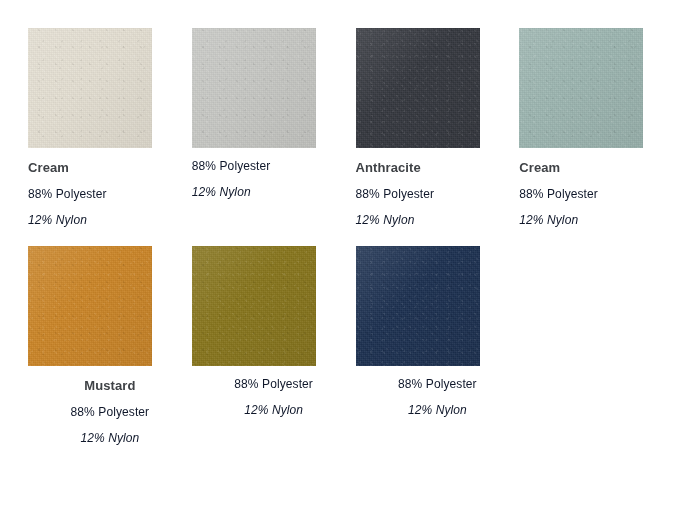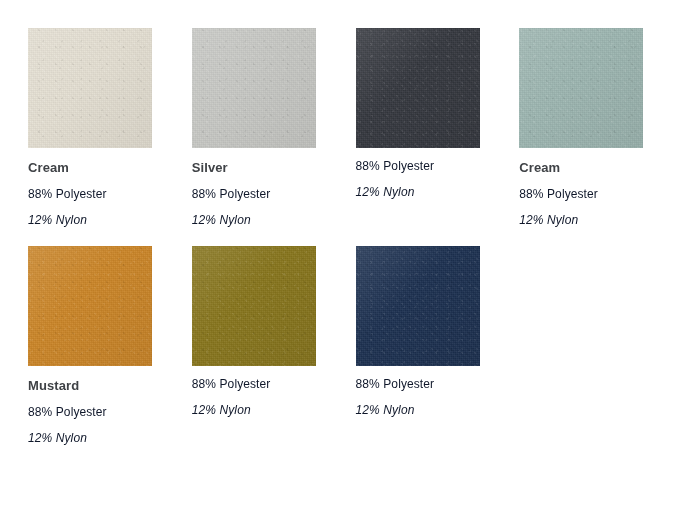--- a/index.html
+++ b/index.html
@@ -27,20 +27,21 @@
   }
 
   .swatch-row {
     display: flex;
     flex-direction: row;
     align-items: flex-start;
   }
 
   .swatch-row.row-2 {
     margin-top: 19px;
+    text-align: center;
   }
 
   .swatch-card {
     width: 170px;
     box-sizing: border-box;
     position: relative;
   }
 
   .swatch-chip {
     width: 124px;
@@ -120,31 +121,31 @@
       <div class="swatch-spec">88% Polyester</div>
       <div class="swatch-spec second">12% Nylon</div>
     </div>
 
     <div class="swatch-card">
       <div class="swatch-chip" style="background-color: rgb(199, 200, 196);">
         <div class="tex"></div>
         <div class="tex2"></div>
         <div class="sheen"></div>
       </div>
-      <div class="swatch-name">Silver</div>
       <div class="swatch-spec">88% Polyester</div>
       <div class="swatch-spec second">12% Nylon</div>
     </div>
 
     <div class="swatch-card">
       <div class="swatch-chip" style="background-color: rgb(52, 55, 62);">
         <div class="tex"></div>
         <div class="tex2"></div>
         <div class="sheen"></div>
       </div>
+      <div class="swatch-name">Anthracite</div>
       <div class="swatch-spec">88% Polyester</div>
       <div class="swatch-spec second">12% Nylon</div>
     </div>
 
     <div class="swatch-card">
       <div class="swatch-chip" style="background-color: rgb(156, 181, 176);">
         <div class="tex"></div>
         <div class="tex2"></div>
         <div class="sheen"></div>
       </div>

